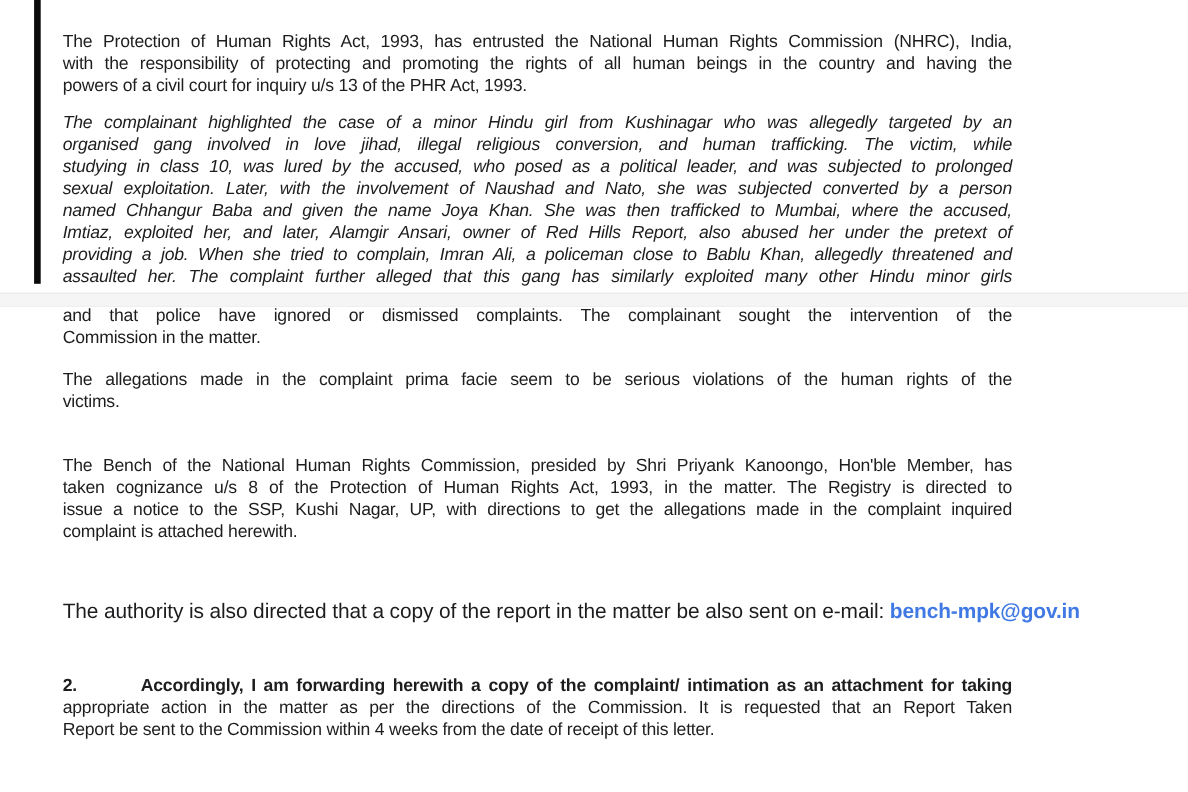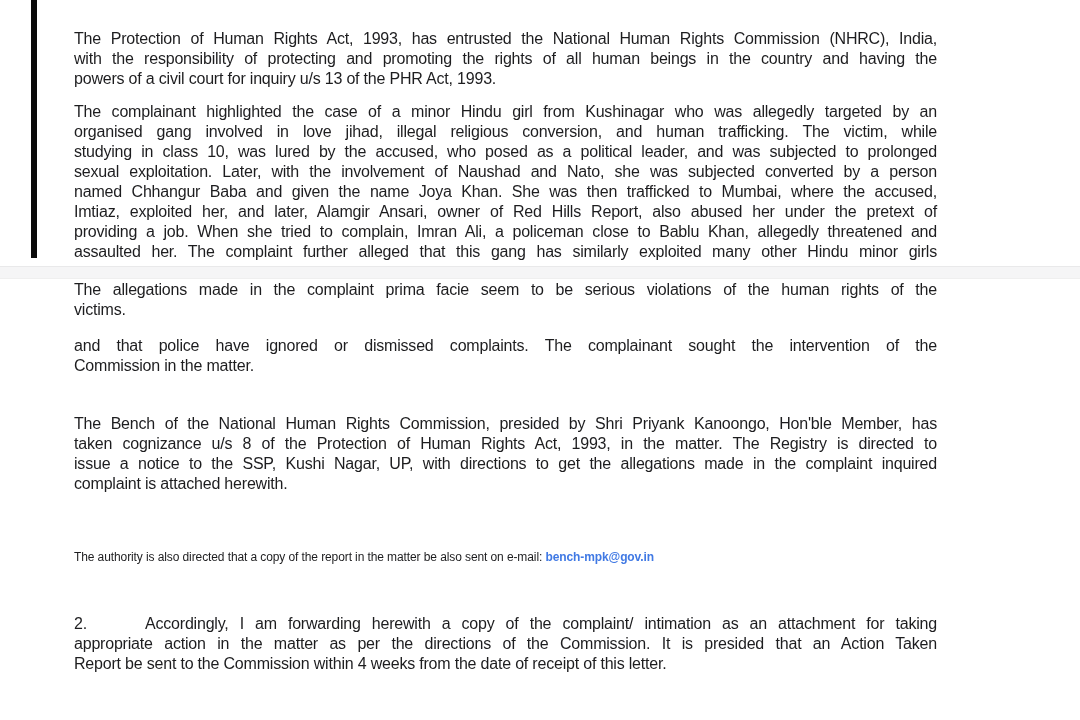--- a/index.html
+++ b/index.html
@@ -27,38 +27,38 @@
     left: 0;
     right: 0;
     top: 266px;
     height: 11px;
     background: #f5f5f6;
     border-top: 1px solid #e9e9ea;
     border-bottom: 1px solid #efefef;
   }
   .content {
     position: absolute;
-    left: 74px;
+    left: 57px;
     width: 863px;
     top: 0;
     padding-top: 29px;
     font-size: 16px;
     letter-spacing: -0.2px;
     line-height: 20px;
   }
   .para { margin: 0; }
   .ln { text-align: justify; text-align-last: justify; }
   .ln-last { text-align-last: left; }
-  .p-complaint1 { margin-top: 13px; }
+  .p-complaint1 { margin-top: 13px; font-style: italic; }
   .p-complaint2 { margin-top: 16px; }
   .p-allegations { margin-top: 18px; }
   .p-cognizance { margin-top: 38px; }
-  .p-email { margin-top: 53px; font-size: 12px; letter-spacing: -0.1px; white-space: nowrap; }
+  .p-email { margin-top: 53px; font-size: 19px; letter-spacing: -0.1px; white-space: nowrap; }
   .p-forwarding { margin-top: 47px; }
-  .p6-first { text-align: justify; text-align-last: justify; }
+  .p6-first { text-align: justify; text-align-last: justify; font-weight: bold; }
   .para-num { display: inline-block; width: 71px; }
   .email-link {
     color: #4079e4;
     font-weight: 600;
     text-decoration: none;
     cursor: pointer;
   }
 </style>
 </head>
 <body>
@@ -79,45 +79,45 @@
         <div class="ln">The complainant highlighted the case of a minor Hindu girl from Kushinagar who was allegedly targeted by an</div>
         <div class="ln">organised gang involved in love jihad, illegal religious conversion, and human trafficking. The victim, while</div>
         <div class="ln">studying in class 10, was lured by the accused, who posed as a political leader, and was subjected to prolonged</div>
         <div class="ln">sexual exploitation. Later, with the involvement of Naushad and Nato, she was subjected converted by a person</div>
         <div class="ln">named Chhangur Baba and given the name Joya Khan. She was then trafficked to Mumbai, where the accused,</div>
         <div class="ln">Imtiaz, exploited her, and later, Alamgir Ansari, owner of Red Hills Report, also abused her under the pretext of</div>
         <div class="ln">providing a job. When she tried to complain, Imran Ali, a policeman close to Bablu Khan, allegedly threatened and</div>
         <div class="ln">assaulted her. The complaint further alleged that this gang has similarly exploited many other Hindu minor girls</div>
       </div>
 
+    <div class="para p-complaint2">
+        <div class="ln">and that police have ignored or dismissed complaints. The complainant sought the intervention of the</div>
+        <div class="ln ln-last">Commission in the matter.</div>
+      </div>
+
     <div class="para p-allegations">
         <div class="ln">The allegations made in the complaint prima facie seem to be serious violations of the human rights of the</div>
         <div class="ln ln-last">victims.</div>
-      </div>
-
-    <div class="para p-complaint2">
-        <div class="ln">and that police have ignored or dismissed complaints. The complainant sought the intervention of the</div>
-        <div class="ln ln-last">Commission in the matter.</div>
       </div>
 
     <div class="para p-cognizance">
         <div class="ln">The Bench of the National Human Rights Commission, presided by Shri Priyank Kanoongo, Hon'ble Member, has</div>
         <div class="ln">taken cognizance u/s 8 of the Protection of Human Rights Act, 1993, in the matter. The Registry is directed to</div>
         <div class="ln">issue a notice to the SSP, Kushi Nagar, UP, with directions to get the allegations made in the complaint inquired</div>
         <div class="ln ln-last">complaint is attached herewith.</div>
       </div>
 
     <div class="para p-email">
       <span>The authority is also directed that a copy of the report in the matter be also sent on e-mail: </span><a class="email-link">bench-mpk@gov.in</a>
     </div>
 
     <div class="para p-forwarding">
       <div class="ln p6-first">
         <span class="para-num">2.</span><span>Accordingly, I am forwarding herewith a copy of the complaint/ intimation as an attachment for taking</span>
       </div>
       <div>
-          <div class="ln">appropriate action in the matter as per the directions of the Commission. It is presided that an Action Taken</div>
+          <div class="ln">appropriate action in the matter as per the directions of the Commission. It is requested that an Report Taken</div>
           <div class="ln ln-last">Report be sent to the Commission within 4 weeks from the date of receipt of this letter.</div>
         </div>
     </div>
 
   </div>
 </div>
 
 </body></html>

